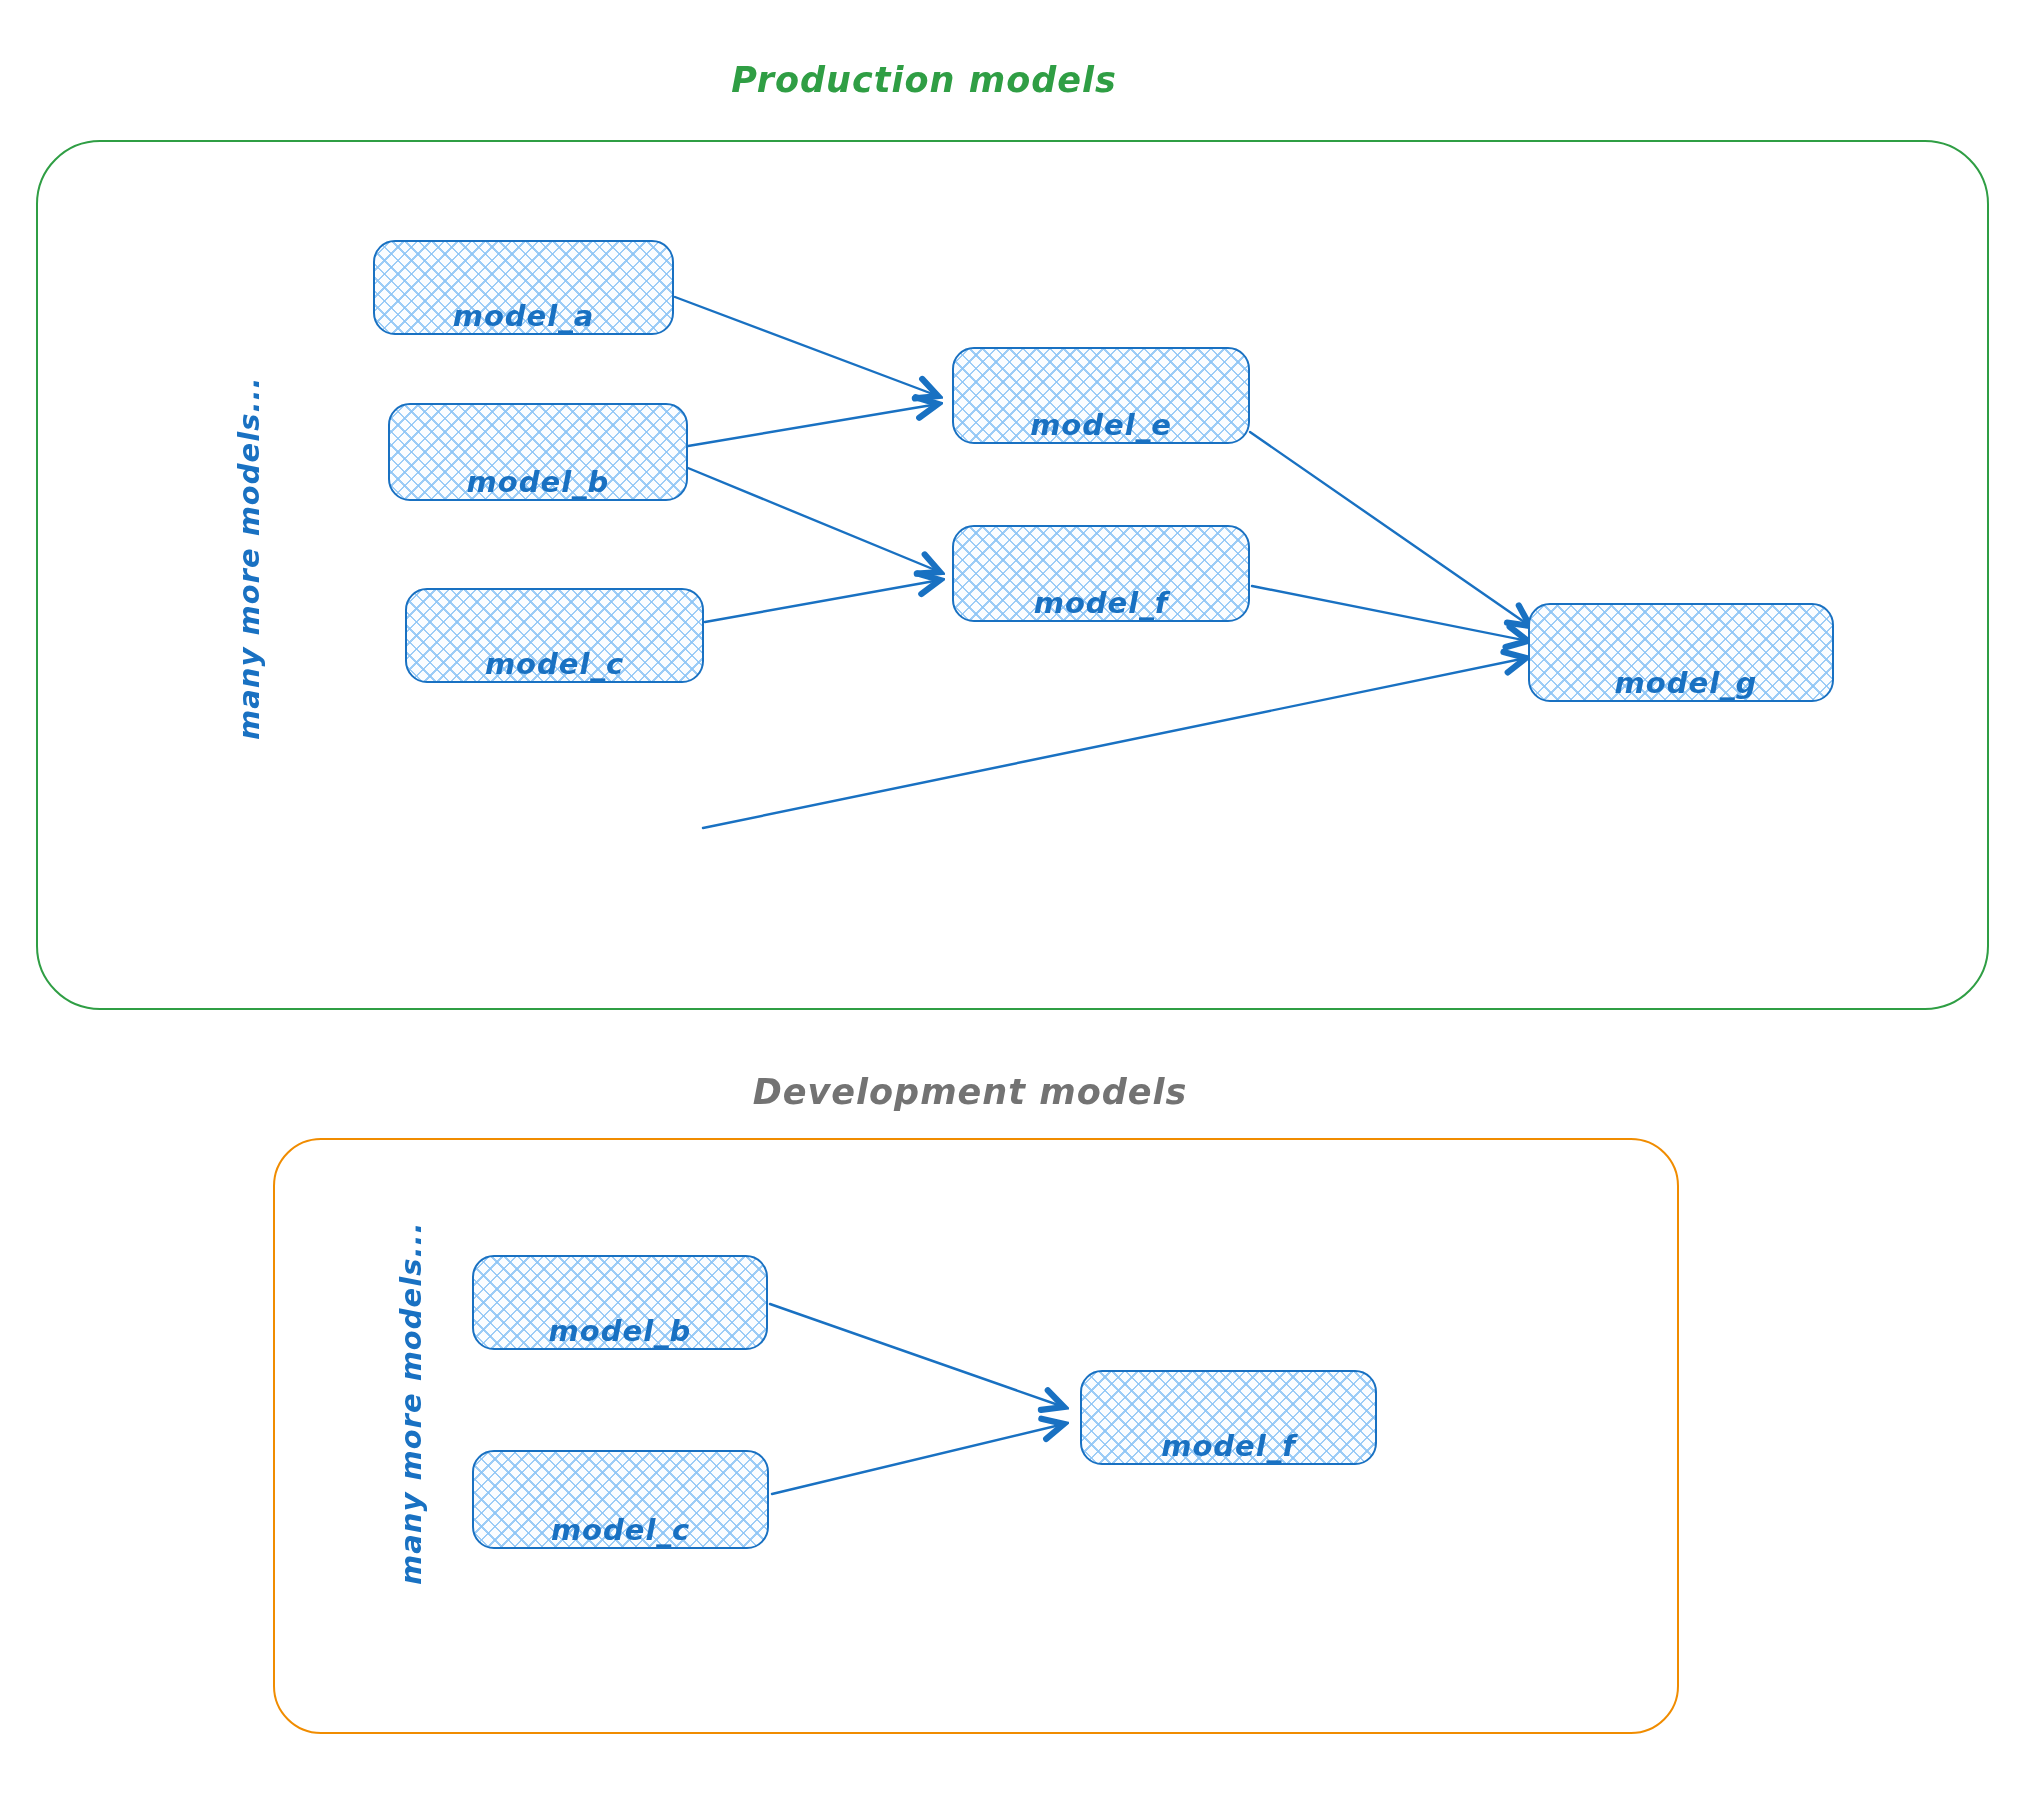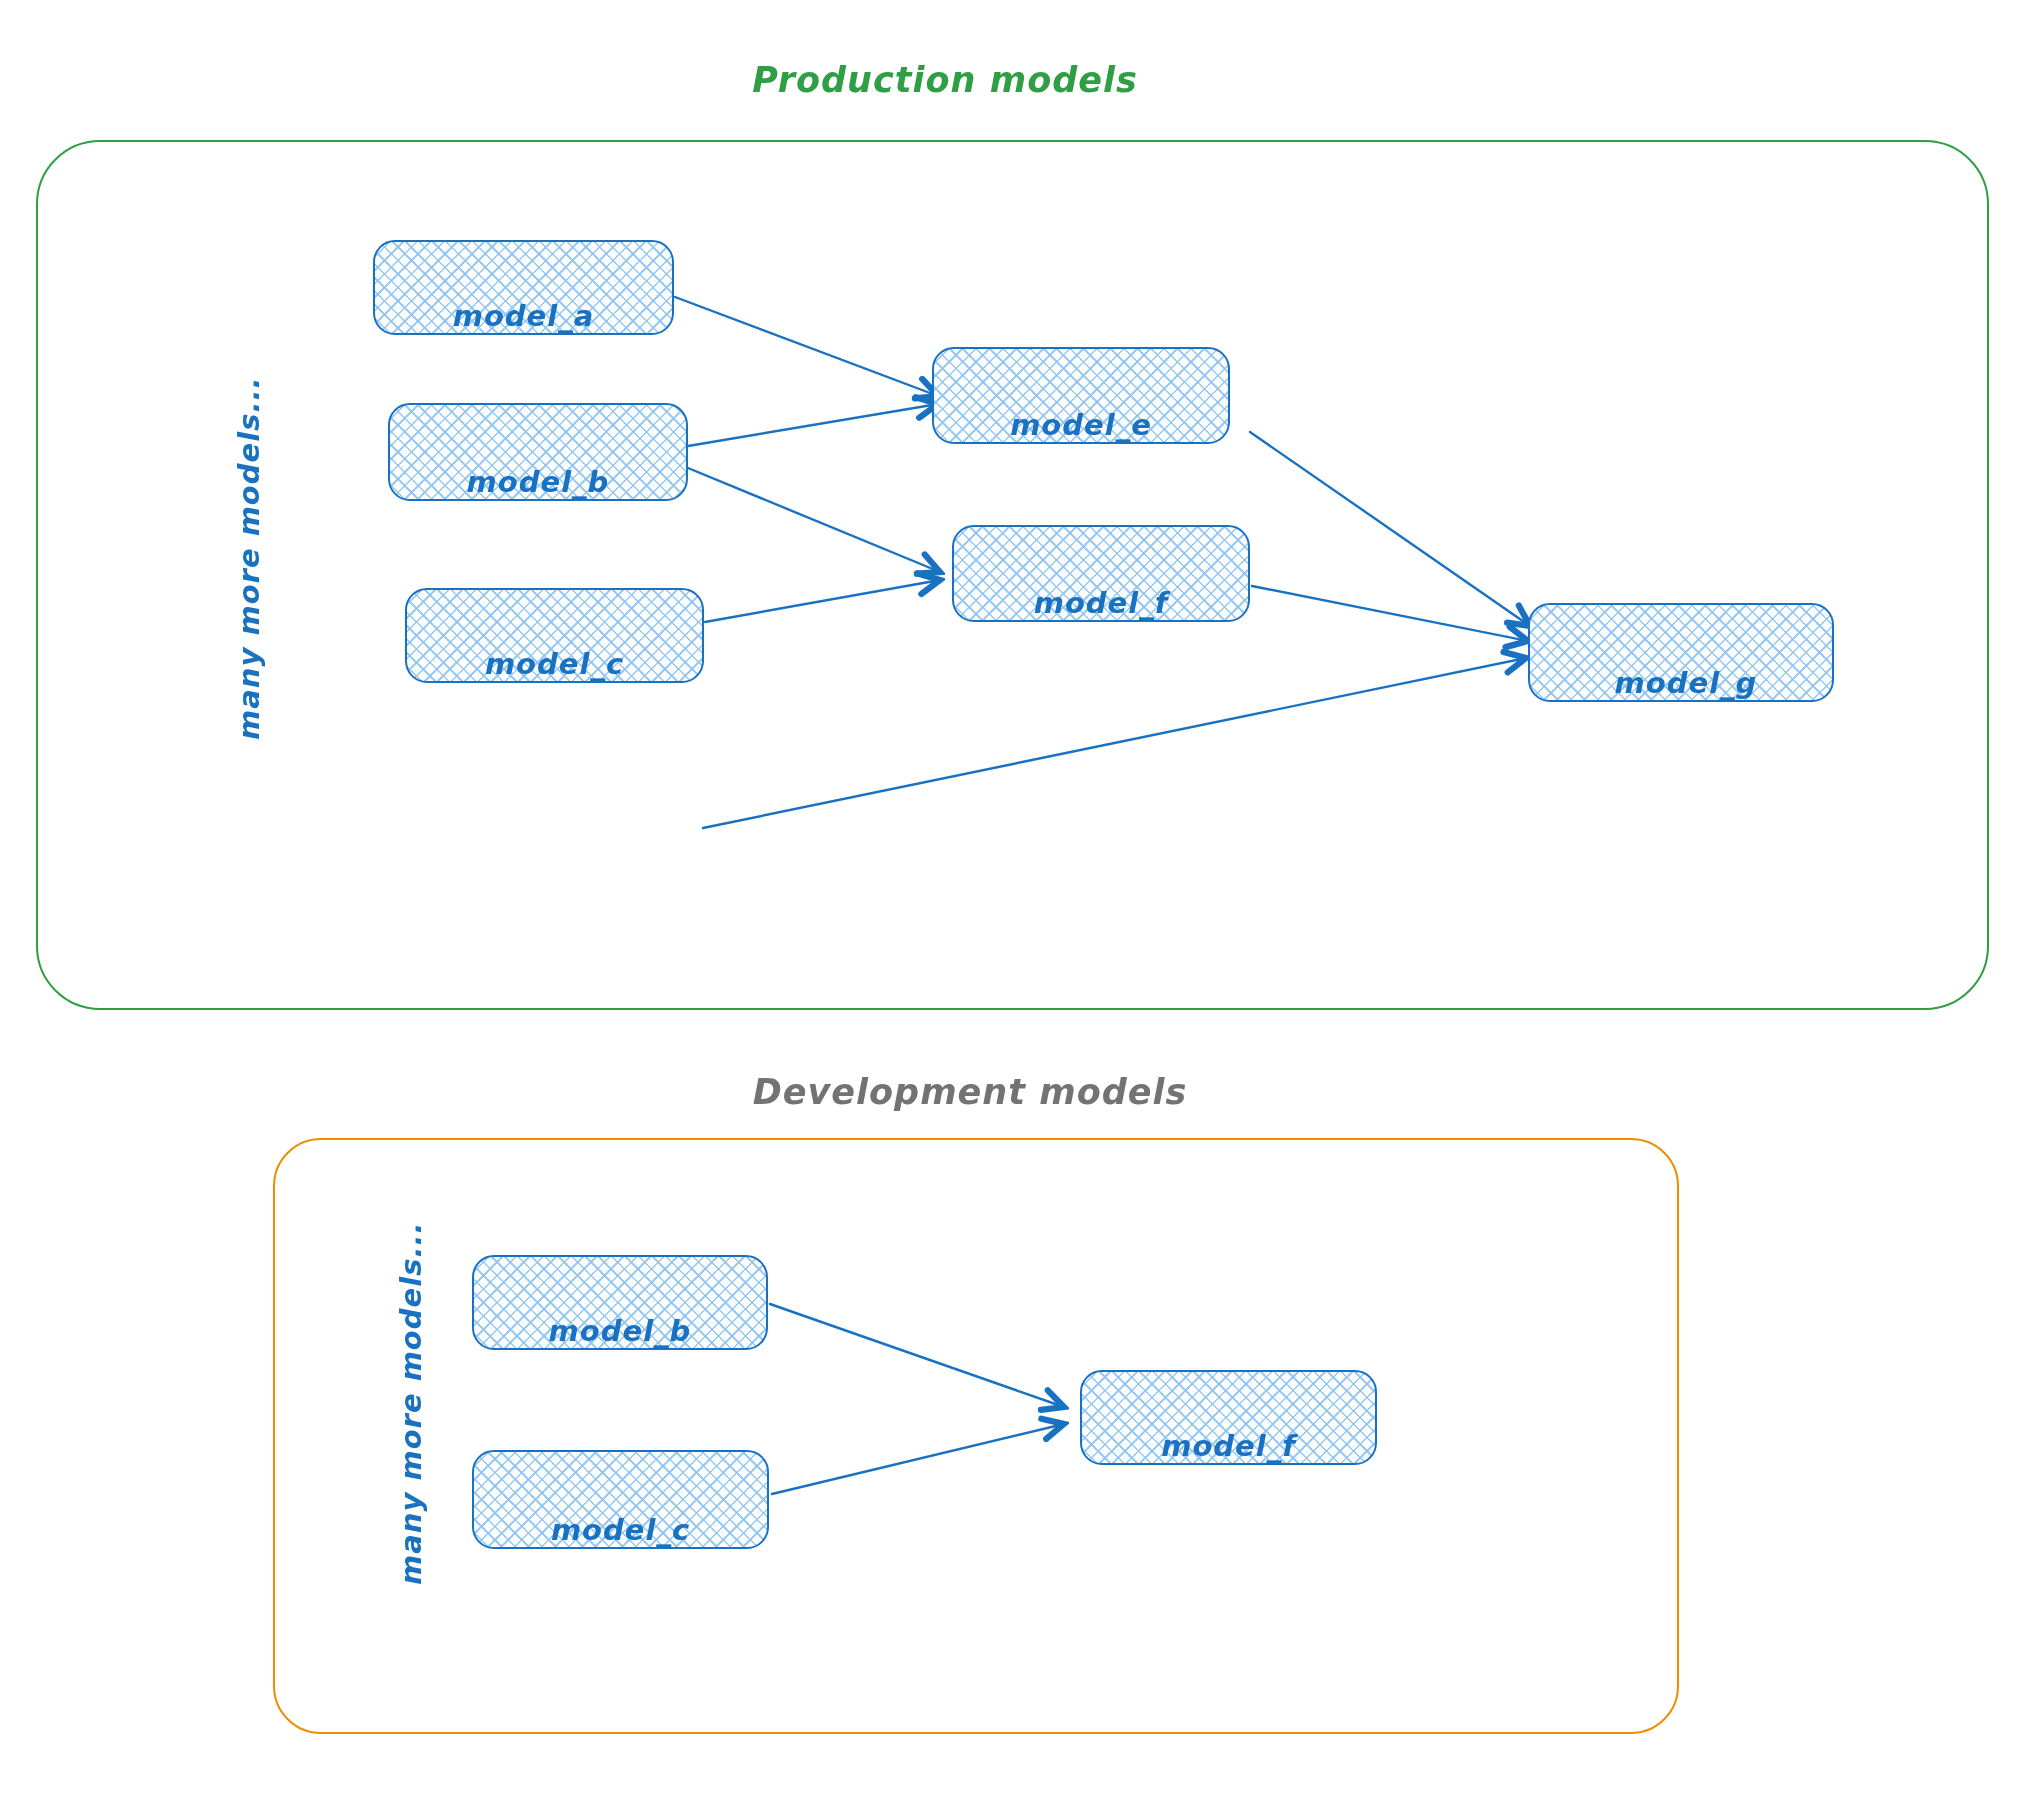--- a/index.html
+++ b/index.html
@@ -13,21 +13,21 @@
   }
   .section-title {
     position: absolute;
     font-size: 35px;
     font-style: italic;
     font-weight: bold;
     letter-spacing: 1px;
     text-align: center;
     white-space: nowrap;
   }
-  .title-production { left: 645px; top: 60px; width: 600px; color: #2f9e44; }
+  .title-production { left: 624px; top: 60px; width: 600px; color: #2f9e44; }
   .title-development { left: 670px; top: 1072px; width: 600px; color: #737373; }
   .container-box {
     position: absolute;
     background: transparent;
   }
   .container-production {
     left: 36px; top: 140px; width: 1949px; height: 866px;
     border: 2.5px solid #2f9e44; border-radius: 64px;
   }
   .container-development {
@@ -111,21 +111,21 @@
 
   <div class="node" style="left:373px; top:240px; width:297px; height:91px;">
     <span>model_a</span>
   </div>
   <div class="node" style="left:388px; top:403px; width:296px; height:94px;">
     <span>model_b</span>
   </div>
   <div class="node" style="left:405px; top:588px; width:295px; height:91px;">
     <span>model_c</span>
   </div>
-  <div class="node" style="left:932px; top:347px; width:294px; height:93px;font-style:italic;">
+  <div class="node" style="left:952px; top:347px; width:294px; height:93px;font-style:italic;">
     <span>model_e</span>
   </div>
   <div class="node" style="left:952px; top:525px; width:294px; height:93px;">
     <span>model_f</span>
   </div>
   <div class="node" style="left:1528px; top:603px; width:292px; height:95px;padding-left:10px;">
     <span>model_g</span>
   </div>
 
   <div class="node" style="left:472px; top:1255px; width:292px; height:91px;">

